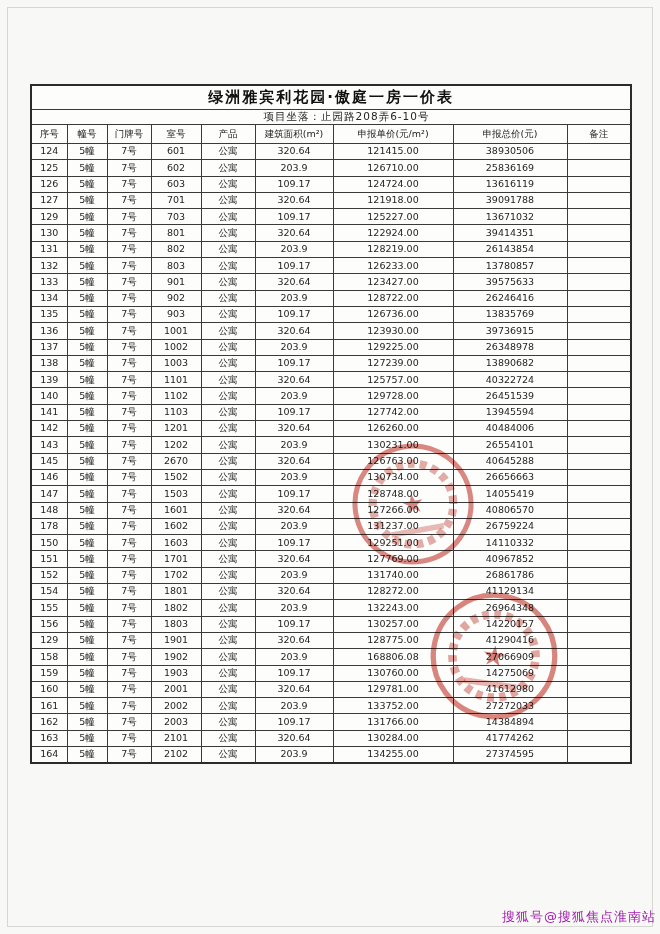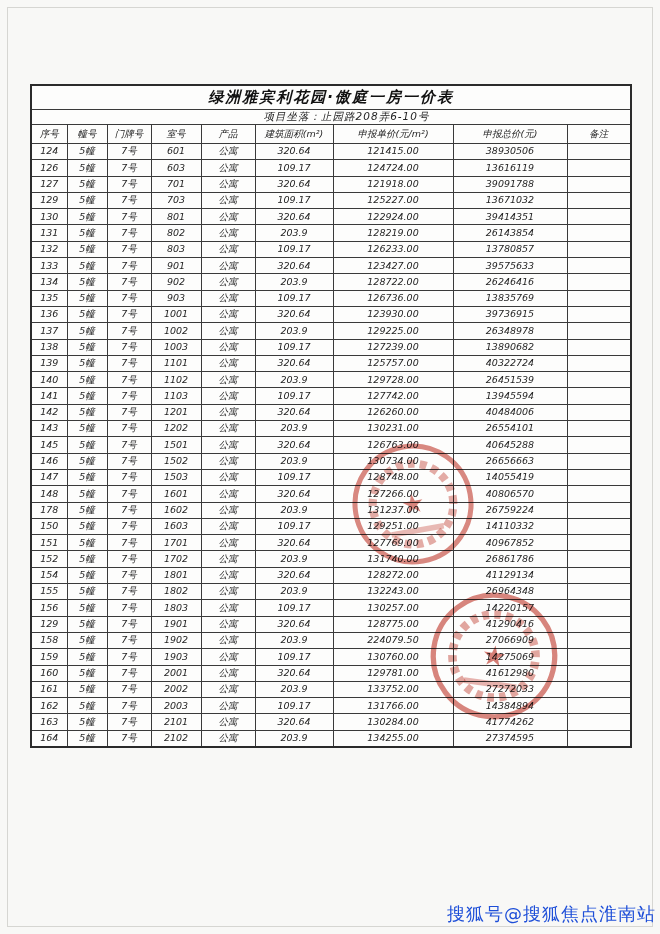--- a/index.html
+++ b/index.html
@@ -29,21 +29,21 @@
     text-align: center;
     vertical-align: middle;
     padding: 0 1px;
     font-size: 9.5px;
     line-height: 1.1;
     height: 15.3px;
     overflow: hidden;
     white-space: nowrap;
     color: #242424;
   }
-  .price-table { border: 2px solid #2b2b2b; font-style: italic; }
+  .price-table { border: 2px solid #2b2b2b; }
   .title-row th {
     font-size: 15px;
     font-weight: bold;
     height: 23px;
     letter-spacing: 2px;
     color: #111;
   }
   .subtitle-row th {
     font-size: 10.5px;
     font-weight: normal;
@@ -60,22 +60,22 @@
   .stamp {
     position: absolute;
     pointer-events: none;
     mix-blend-mode: multiply;
   }
   .stamp-1 { left: 350px; top: 441px; width: 126px; height: 126px; transform: rotate(-10deg); }
   .stamp-2 { left: 428px; top: 590px; width: 132px; height: 132px; transform: rotate(8deg); }
   .watermark {
     position: absolute;
     right: 4px; bottom: 8px;
-    font-size: 18px;
-    color: #1d4ed8;
+    font-size: 13px;
+    color: #a21caf;
     letter-spacing: 1px;
     white-space: nowrap;
     text-align: right;
   }
 </style>
 </head>
 <body>
 
 <div class="scan-border"></div>
 
@@ -116,20 +116,31 @@
         <td>5幢</td>
         <td>7号</td>
         <td>601</td>
         <td>公寓</td>
         <td>320.64</td>
         <td>121415.00</td>
         <td>38930506</td>
         <td></td>
       </tr>
       <tr>
+        <td>125</td>
+        <td>5幢</td>
+        <td>7号</td>
+        <td>602</td>
+        <td>公寓</td>
+        <td>203.9</td>
+        <td>126710.00</td>
+        <td>25836169</td>
+        <td></td>
+      </tr>
+      <tr>
         <td>126</td>
         <td>5幢</td>
         <td>7号</td>
         <td>603</td>
         <td>公寓</td>
         <td>109.17</td>
         <td>124724.00</td>
         <td>13616119</td>
         <td></td>
       </tr>
@@ -306,21 +317,21 @@
         <td>公寓</td>
         <td>203.9</td>
         <td>130231.00</td>
         <td>26554101</td>
         <td></td>
       </tr>
       <tr>
         <td>145</td>
         <td>5幢</td>
         <td>7号</td>
-        <td>1501</td>
+        <td>2670</td>
         <td>公寓</td>
         <td>320.64</td>
         <td>126763.00</td>
         <td>40645288</td>
         <td></td>
       </tr>
       <tr>
         <td>146</td>
         <td>5幢</td>
         <td>7号</td>
@@ -441,21 +452,21 @@
         <td>41290416</td>
         <td></td>
       </tr>
       <tr>
         <td>158</td>
         <td>5幢</td>
         <td>7号</td>
         <td>1902</td>
         <td>公寓</td>
         <td>203.9</td>
-        <td>224079.50</td>
+        <td>168806.08</td>
         <td>27066909</td>
         <td></td>
       </tr>
       <tr>
         <td>159</td>
         <td>5幢</td>
         <td>7号</td>
         <td>1903</td>
         <td>公寓</td>
         <td>109.17</td>

